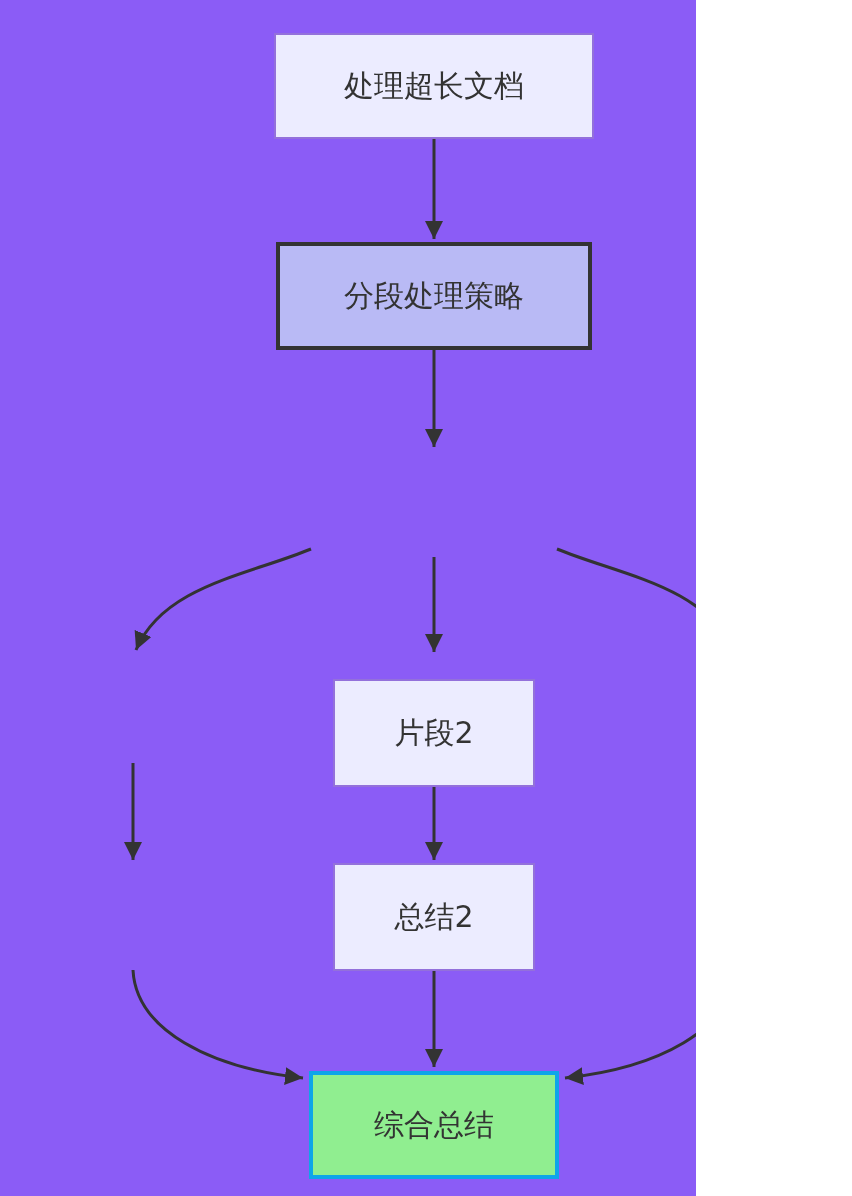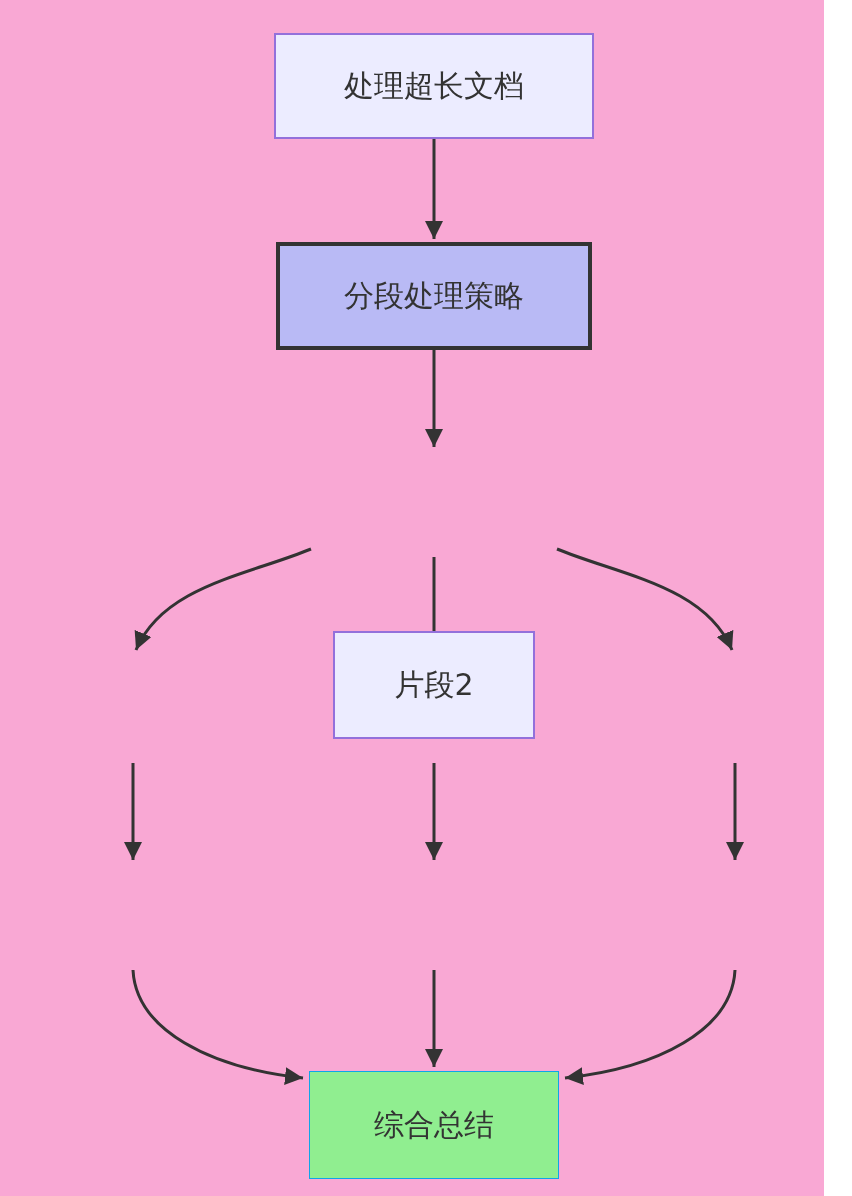--- a/index.html
+++ b/index.html
@@ -2,25 +2,26 @@
 <html><head>
 <meta charset="utf-8">
 <style>
   html, body {
     margin: 0;
     padding: 0;
     background: #ffffff;
   }
   .canvas {
     position: relative;
-    width: 824px;
+    width: 680px;
     height: 1196px;
-    background: #f9a8d4;
+    background: #8b5cf6;
     font-family: "DejaVu Sans", "Liberation Sans", sans-serif;
     overflow: hidden;
+    padding-left: 16px;
   }
   .edge-layer {
     position: absolute;
     left: 0;
     top: 0;
     width: 852px;
     height: 1196px;
   }
   .edge {
     fill: none;
@@ -41,21 +42,21 @@
     white-space: nowrap;
     text-align: center;
   }
   .node.highlight-purple {
     background: #b9baf5;
     border: 4px solid #333333;
     text-align: center;
   }
   .node.highlight-green {
     background: #90ee90;
-    border: 1px solid #0ea5e9;
+    border: 4px solid #0ea5e9;
     align-items: center;
   }
 </style>
 </head>
 <body>
 
 <div class="canvas">
 
   <svg class="edge-layer" width="852" height="1196" viewBox="0 0 852 1196" xmlns="http://www.w3.org/2000/svg">
     <defs>
@@ -79,25 +80,28 @@
   <div class="node" style="left:274px; top:33px; width:320px; height:106px">
     <span>处理超长文档</span>
   </div>
 
   <div class="node highlight-purple" style="left:276px; top:242px; width:316px; height:108px">
     <span>分段处理策略</span>
   </div>
 
 
 
-  <div class="node" style="left:333px; top:631px; width:202px; height:108px">
+  <div class="node" style="left:333px; top:679px; width:202px; height:108px">
     <span>片段2</span>
   </div>
 
 
 
+  <div class="node" style="left:333px; top:863px; width:202px; height:108px">
+    <span>总结2</span>
+  </div>
 
 
   <div class="node highlight-green" style="left:309px; top:1071px; width:250px; height:108px">
     <span>综合总结</span>
   </div>
 
 </div>
 
 </body></html>

